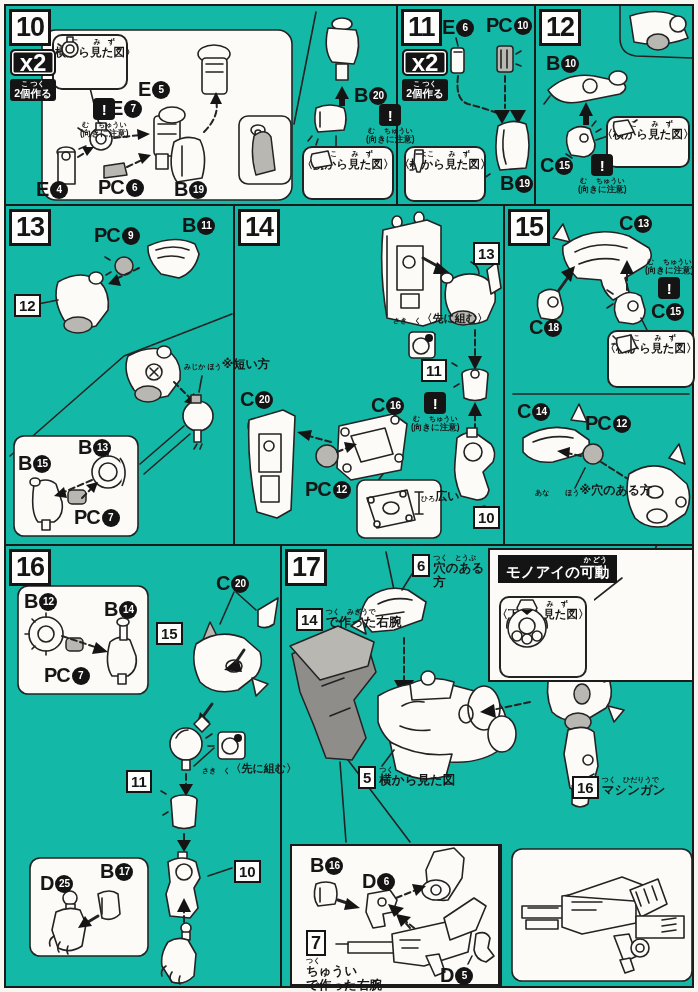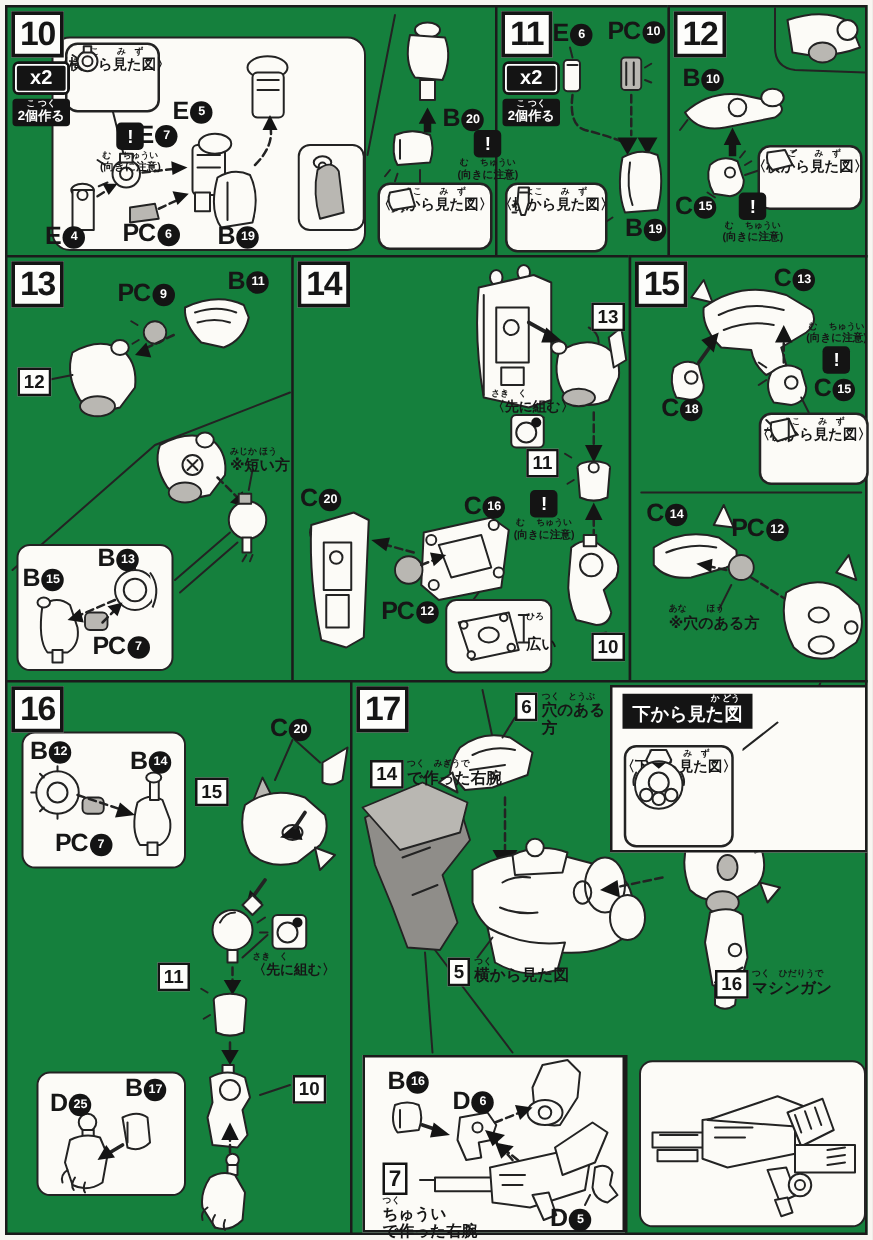--- a/index.html
+++ b/index.html
@@ -1,22 +1,22 @@
 <!DOCTYPE html>
 <html><head>
 <meta charset="utf-8">
 <style>
   html,body{margin:0;padding:0;background:#e8e6e0;}
   .page{position:relative;width:698px;height:992px;background:#f7f6f1;overflow:hidden;
         font-family:"Liberation Sans","DejaVu Sans",sans-serif;color:#161616;}
-  .panel{position:absolute;border:2.5px solid #1b1b1b;background:#15803d;box-sizing:border-box;}
+  .panel{position:absolute;border:2.5px solid #1b1b1b;background:#14b8a6;box-sizing:border-box;}
   .stepno{position:absolute;border:3px solid #141414;background:#fdfdfb;font-weight:700;
           font-size:27px;line-height:31px;padding:0 4px;letter-spacing:-1px;z-index:5;}
   .x2badge{position:absolute;width:46px;text-align:center;z-index:5;}
-  .x2{background:#141414;color:#fff;font-weight:700;font-size:16px;line-height:23px;border-radius:5px;
+  .x2{background:#141414;color:#fff;font-weight:700;font-size:24px;line-height:23px;border-radius:5px;
       border:2px solid #141414;box-shadow:inset 0 0 0 1.5px #fff;}
   .mk2{background:#141414;color:#fff;margin-top:3px;border-radius:3px;padding:1px 0 2px;
        display:flex;flex-direction:column;font-size:10.5px;line-height:11px;font-weight:700;}
   .furi{display:block;font-size:7px;line-height:8px;font-weight:700;letter-spacing:0;}
   .plabel{position:absolute;display:flex;align-items:center;font-weight:700;font-size:20px;
           letter-spacing:-1px;white-space:nowrap;z-index:4;}
   .cn{display:inline-flex;align-items:center;justify-content:center;width:18px;height:18px;
       border-radius:50%;background:#141414;color:#fff;font-size:10px;letter-spacing:0;
       margin-left:2px;flex:0 0 auto;}
   .refbox{display:inline-block;border:2px solid #141414;background:#fdfdfb;padding:0 3px;
@@ -25,21 +25,21 @@
   .bubble{position:absolute;border:2px solid #232323;border-radius:10px;background:#fcfbf7;
           display:flex;flex-direction:column;align-items:center;padding:2px 2px;z-index:3;box-sizing:border-box;}
   .cap{font-weight:700;font-size:11.5px;line-height:12px;white-space:nowrap;display:flex;
        flex-direction:column;align-items:center;}
   .warn{position:absolute;display:flex;flex-direction:column;align-items:center;z-index:4;}
   .wbox{width:22px;height:22px;background:#141414;color:#fff;border-radius:4px;font-weight:700;
         font-size:15px;display:flex;align-items:center;justify-content:center;}
   .wnote{font-size:8.5px;font-weight:700;white-space:nowrap;display:flex;flex-direction:column;
          align-items:center;line-height:9px;margin-top:1px;}
   .note{position:absolute;font-weight:700;font-size:12px;white-space:nowrap;display:flex;
-        flex-direction:column;line-height:13px;z-index:4;}
+        flex-direction:row;line-height:13px;z-index:4;align-items:flex-end;}
   .mklabel{position:absolute;display:flex;align-items:flex-start;gap:3px;white-space:nowrap;z-index:4;}
   .mktext{display:flex;flex-direction:column;font-weight:700;font-size:12.5px;line-height:13.5px;}
   .monotitle{position:absolute;background:#141414;color:#fff;font-weight:700;font-size:14.5px;
              padding:1px 8px 3px;display:flex;flex-direction:column;line-height:16px;z-index:4;}
   .mbox{position:absolute;border:2px solid #1b1b1b;background:#fcfbf7;box-sizing:border-box;z-index:2;}
   svg{position:absolute;left:0;top:0;}
   .ln{fill:none;stroke:#232323;stroke-width:1.6;stroke-linejoin:round;stroke-linecap:round;}
   .fw{fill:#fcfbf7;stroke:#232323;stroke-width:1.6;stroke-linejoin:round;}
   .fg{fill:#b9b7b2;stroke:#232323;stroke-width:1.5;stroke-linejoin:round;}
   .fd{fill:#8f8d89;stroke:#232323;stroke-width:1.5;stroke-linejoin:round;}
@@ -405,21 +405,21 @@
       <span class="wbox">!</span>
       <span class="wnote">
           <span class="furi">む　 ちゅうい</span>
           <span>(向きに注意)</span>
         </span>
     </div>
     <div class="plabel" style="left:70px;top:272px;">
         <span>PC</span>
         <span class="cn">12</span>
       </div>
-    <div class="note" style="left:186px;top:284px;gap:11px;">
+    <div class="note" style="left:186px;top:284px;">
         <span class="furi">ひろ</span>
         <span>広い</span>
       </div>
     <span class="refbox refabs" style="left:238px;top:300px;">10</span>
   </section>
 
   <section class="panel" id="p15" style="left:503px;top:204px;width:191px;height:342px;">
     <svg width="187" height="337" viewBox="0 0 187 337">
       <path class="fw" d="M48 32 l10 -14 l7 18 z"></path>
       <path class="fw" d="M58 40 q30 -22 66 -10 l20 12 q6 10 -4 18 l-20 12 l4 14 l-16 8 q-10 -8 -12 -20 l-24 -2 q-16 -16 -14 -32 z"></path>
@@ -658,21 +658,21 @@
       <span class="refbox">16</span>
       <span class="mktext">
           <span class="furi">つく　ひだりうで</span>
           <span>マシンガン</span>
         </span>
     </div>
 
     <div class="mbox" style="left:206px;top:2px;width:206px;height:134px;">
       <div class="monotitle" style="left:8px;top:5px;">
         <span class="furi" style="align-self:flex-end;margin-right:2px;">か どう</span>
-        <span>下から見た図</span>
+        <span>モノアイの可動</span>
       </div>
       <div class="bubble" style="left:9px;top:46px;width:88px;height:82px;">
         <div class="cap">
             <span class="furi">した　　み　ず</span>
             <span>〈下から見た図〉</span>
           </div>
         <svg width="52" height="52" viewBox="0 0 52 52">
           <path class="fw" d="M20 2 h12 l4 8 l-2 4 h-16 l-2 -4 z"></path>
           <circle class="fw" cx="26" cy="30" r="19"></circle>
             <circle class="ln" cx="26" cy="28" r="8"></circle>

